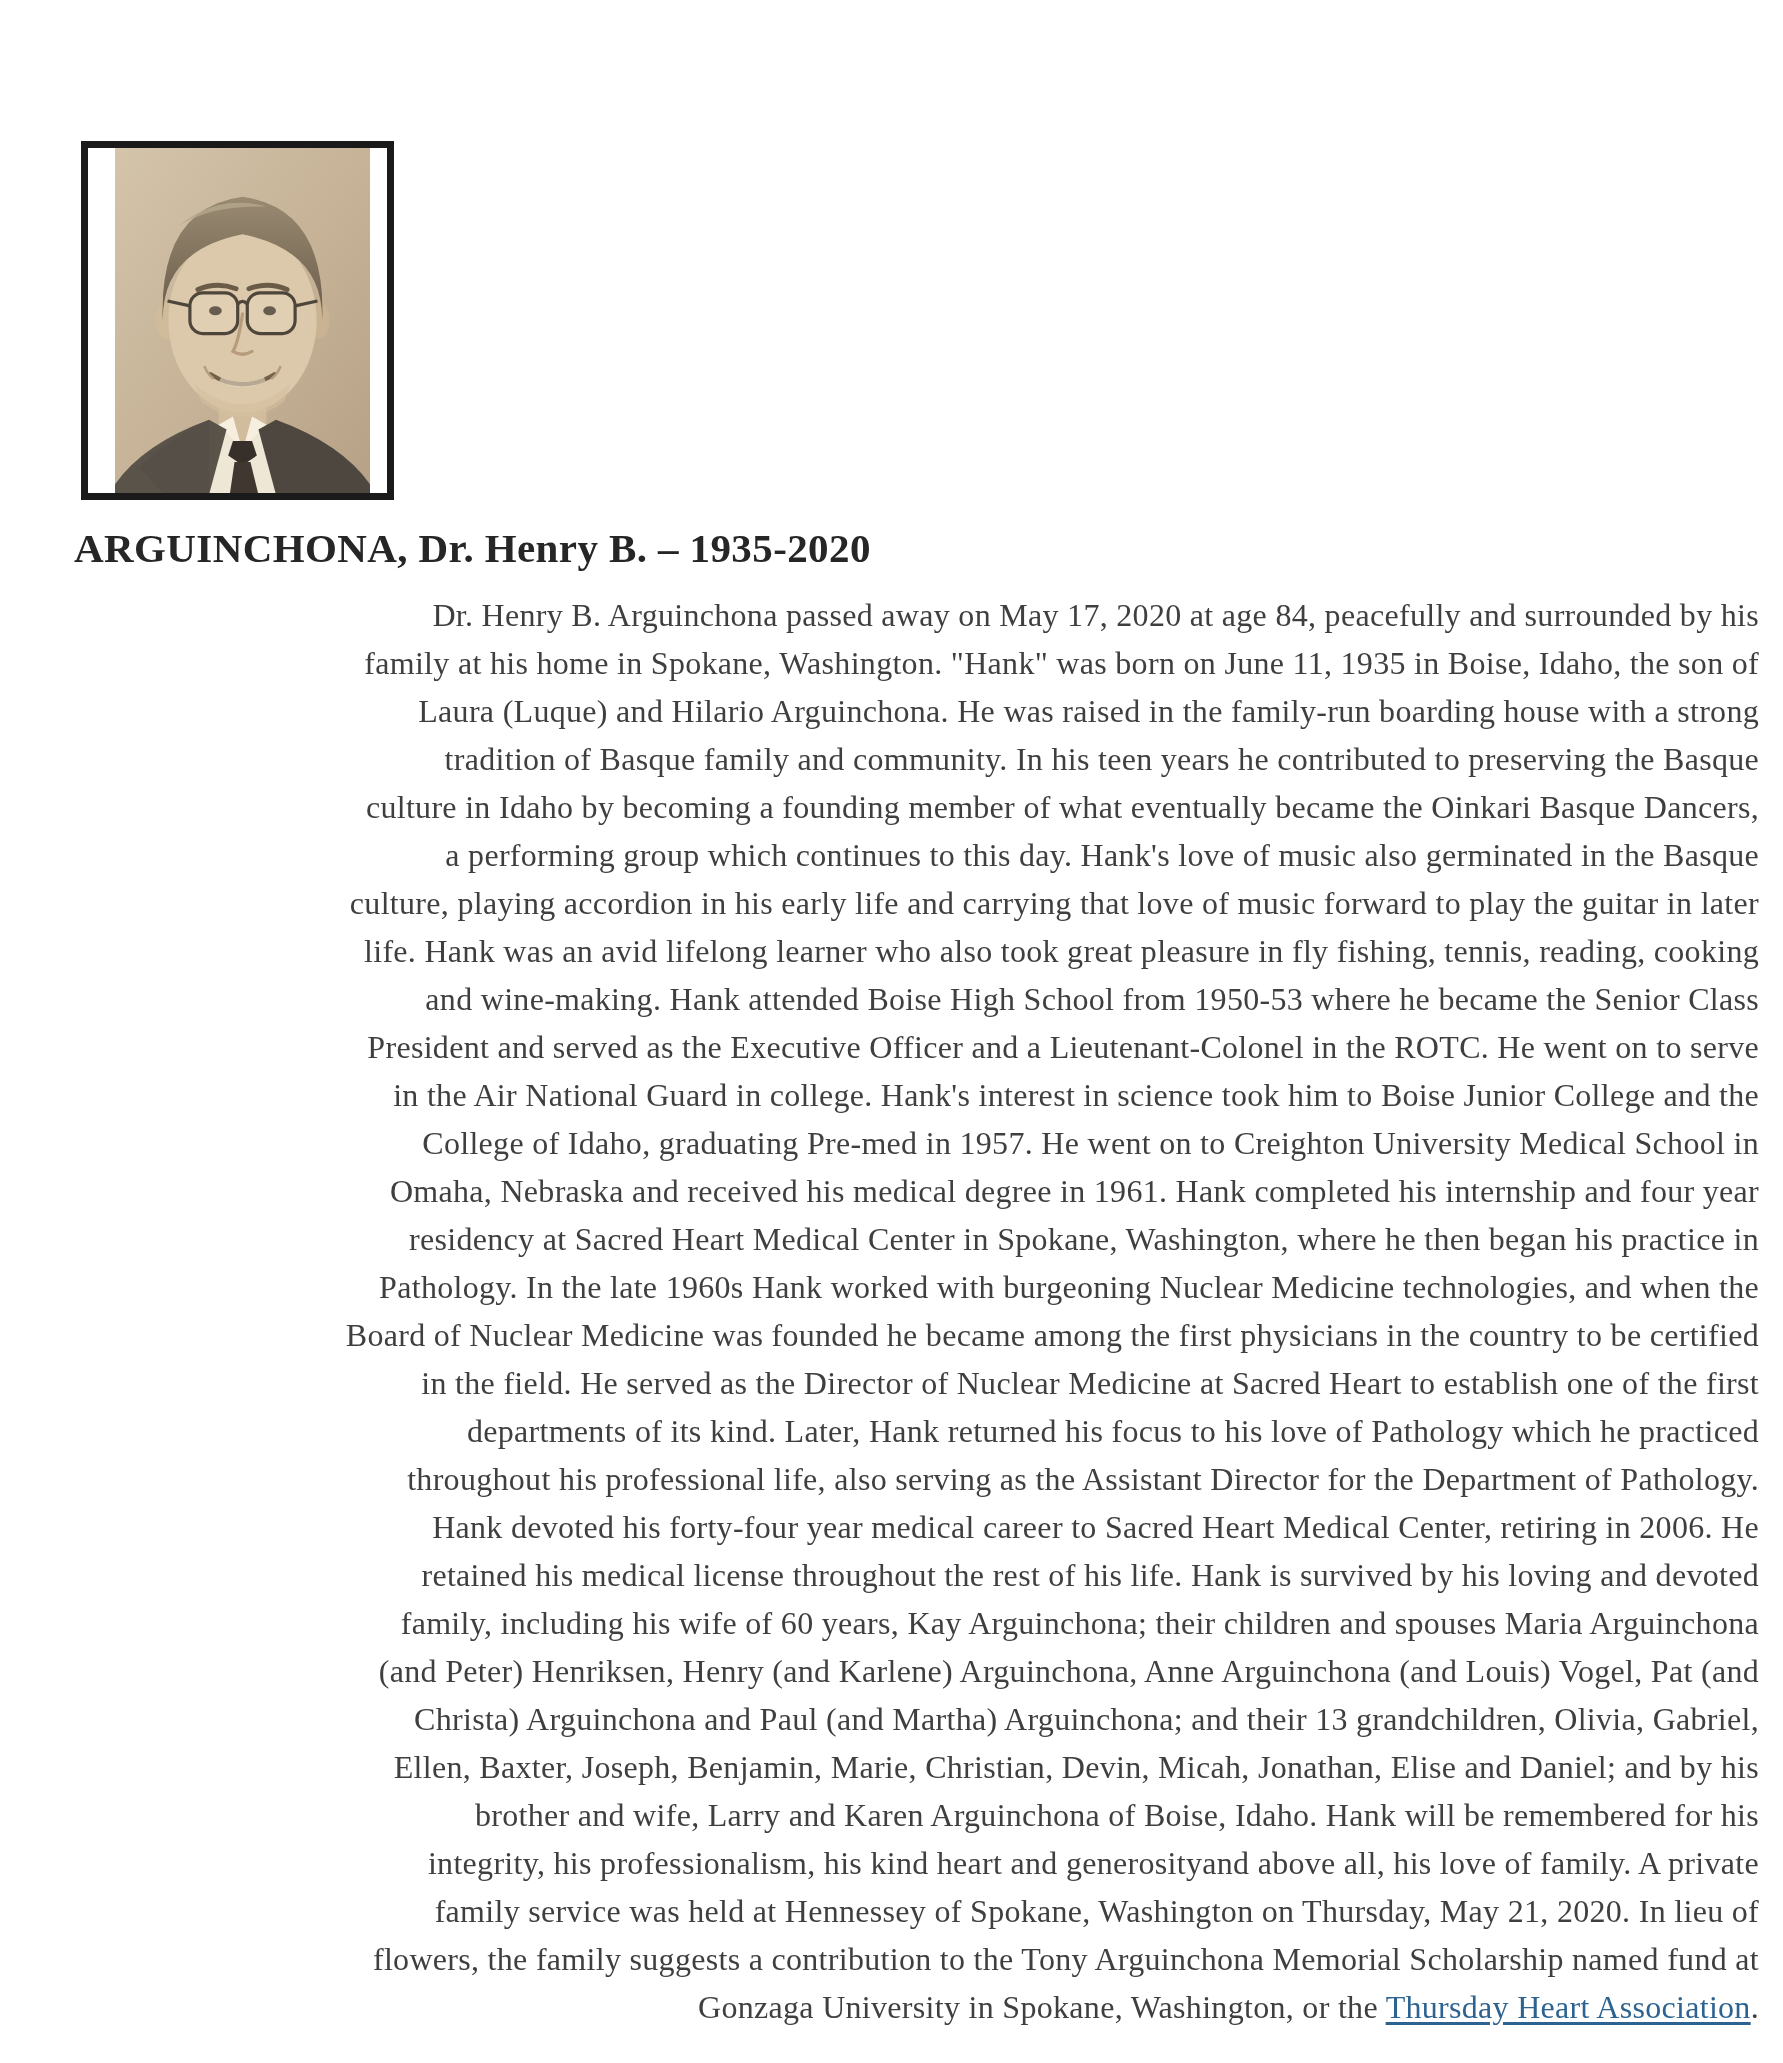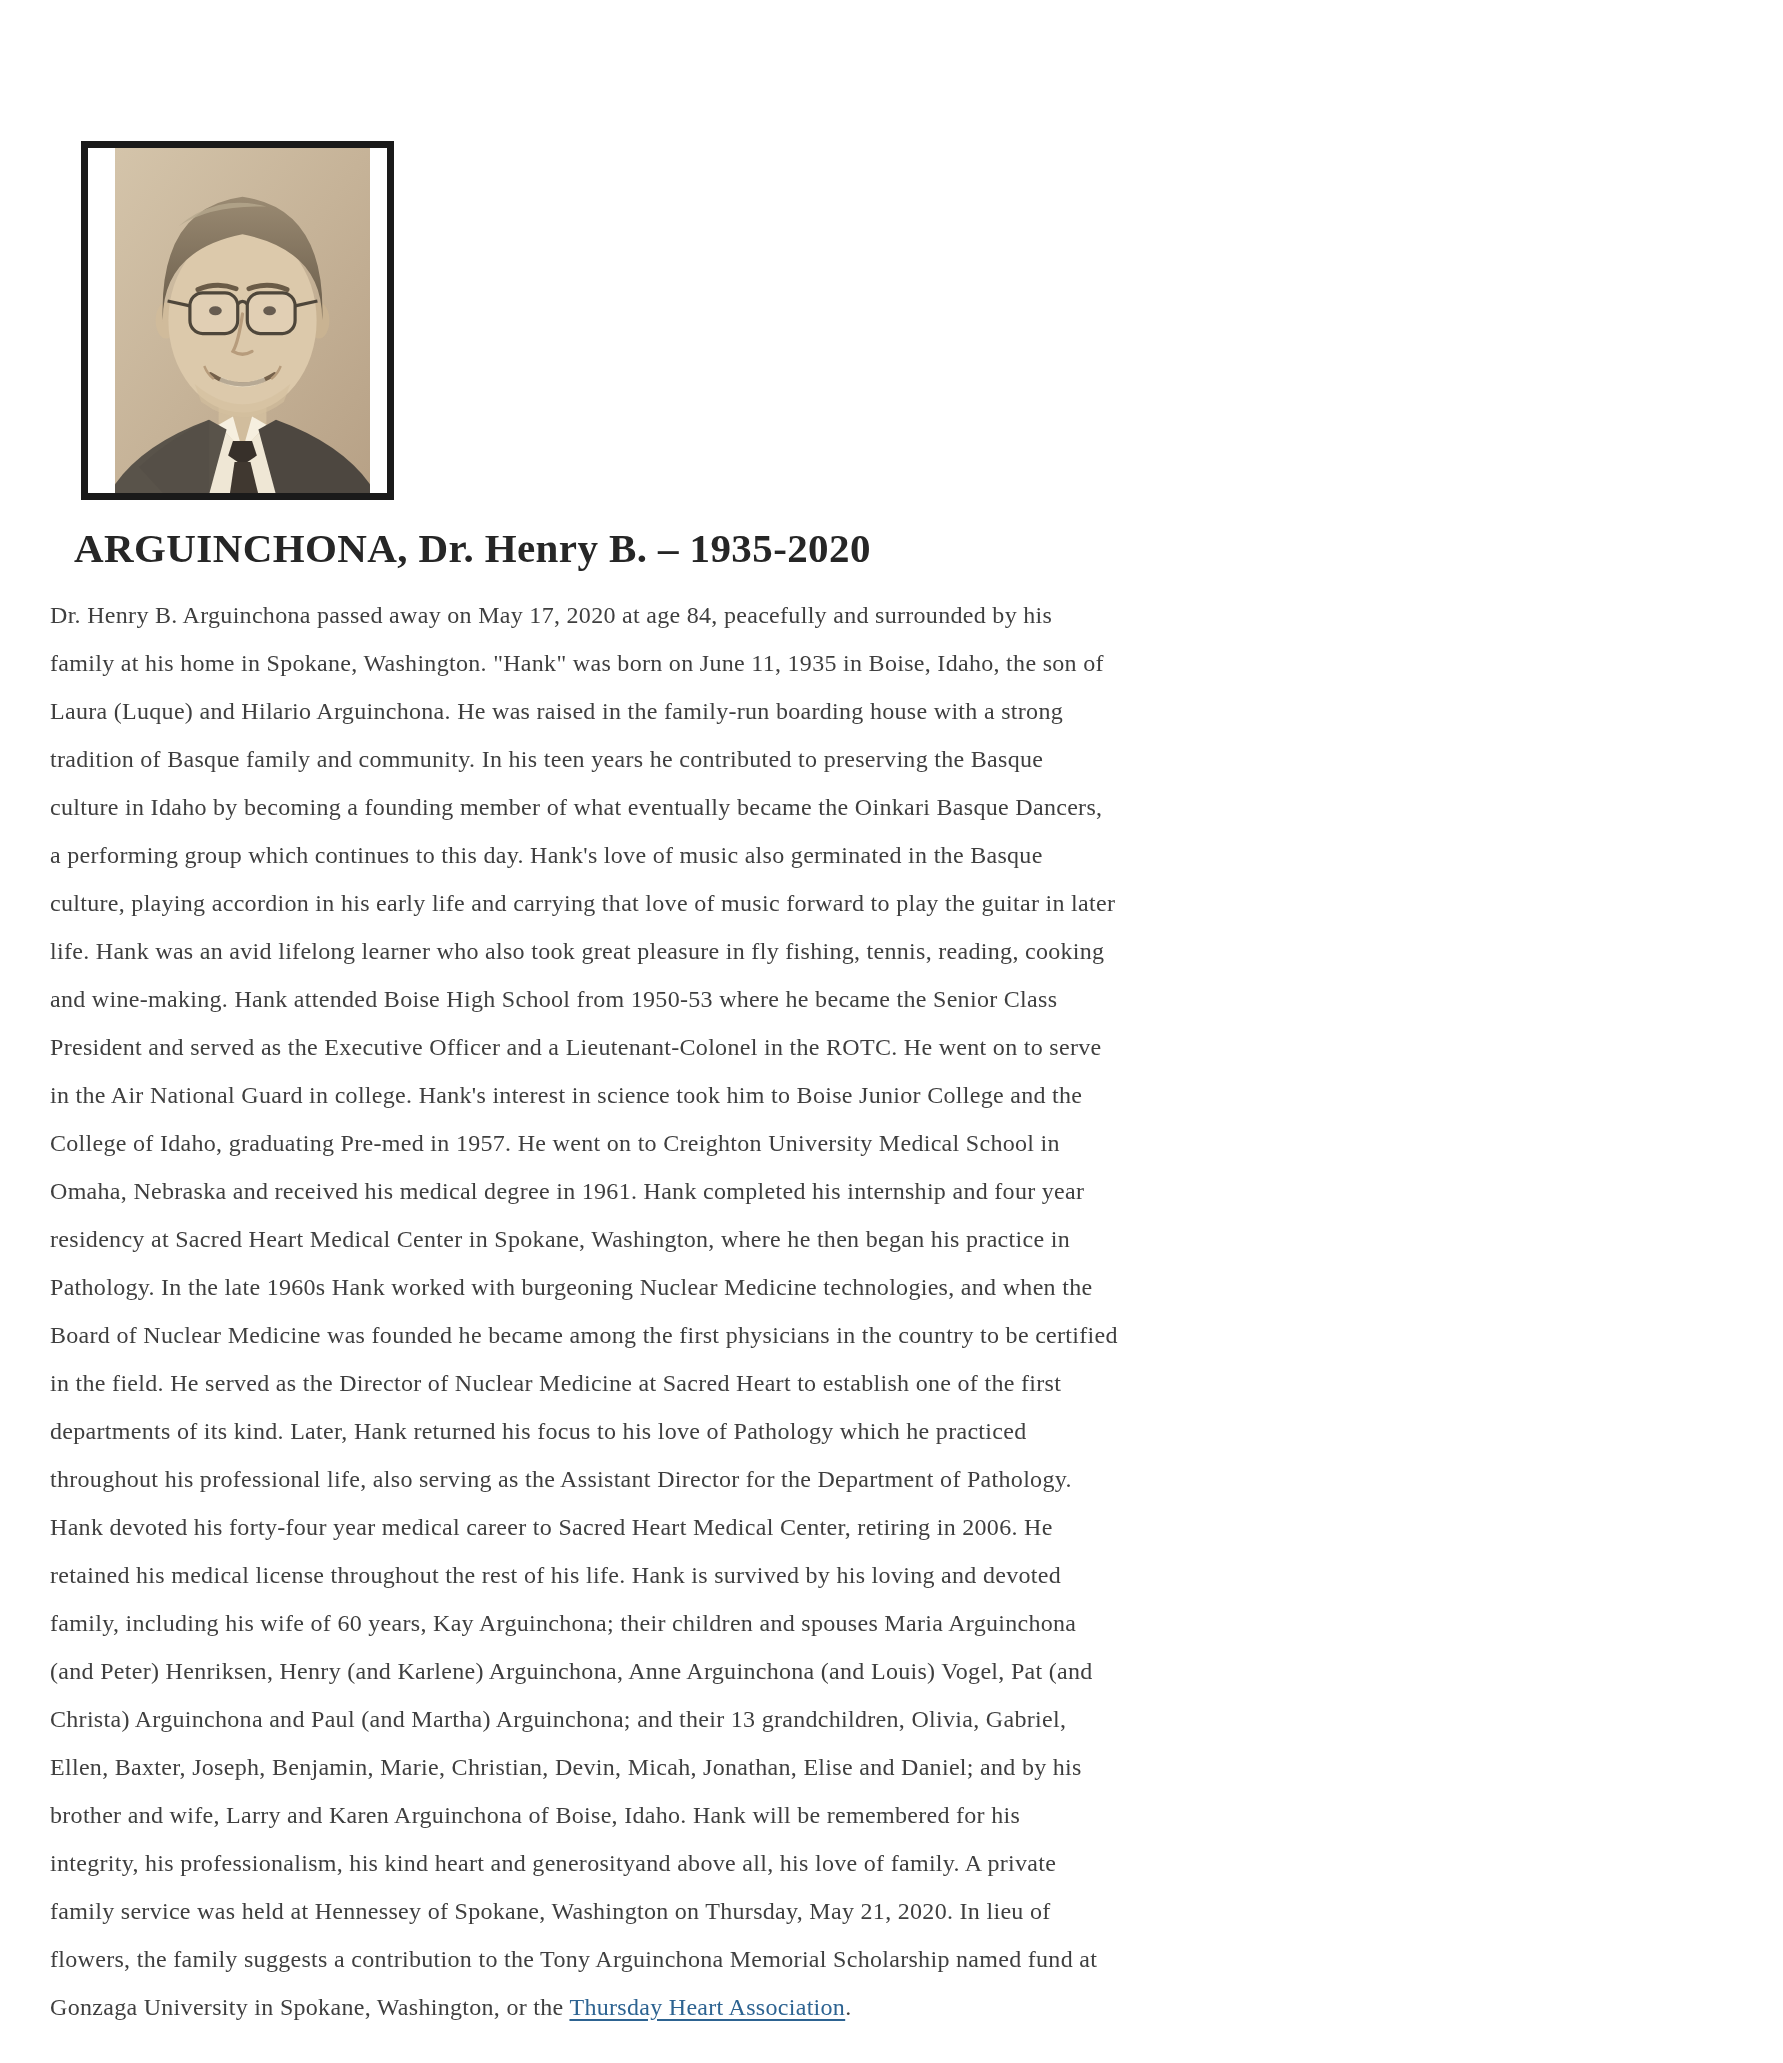--- a/index.html
+++ b/index.html
@@ -11,20 +11,21 @@
   }
   * { margin: 0; padding: 0; box-sizing: border-box; }
   html, body { background: #ffffff; }
   .page {
     position: relative;
     width: 1783px;
     height: 2064px;
     background: var(--page-bg);
     overflow: hidden;
     font-family: "Liberation Serif", "DejaVu Serif", serif;
+    text-align: right;
   }
   .photo-frame {
     position: absolute;
     left: 81px;
     top: 141px;
     width: 313px;
     height: 359px;
     background: #ffffff;
     border: 7.3px solid var(--photo-border);
     padding-left: 27px;
@@ -43,21 +44,21 @@
     font-weight: bold;
     letter-spacing: 0.4px;
     color: var(--heading-color);
     white-space: nowrap;
   }
   .body-text {
     position: absolute;
     left: 50px;
     top: 591px;
     width: 1709px;
-    font-size: 24px;
+    font-size: 32px;
     line-height: 48px;
     letter-spacing: 0.3px;
     color: var(--text-color);
     white-space: pre;
   }
   .body-text .aha-link {
     color: var(--link-color);
     text-decoration: underline;
     text-decoration-color: var(--link-color);
     text-underline-offset: 4px;

